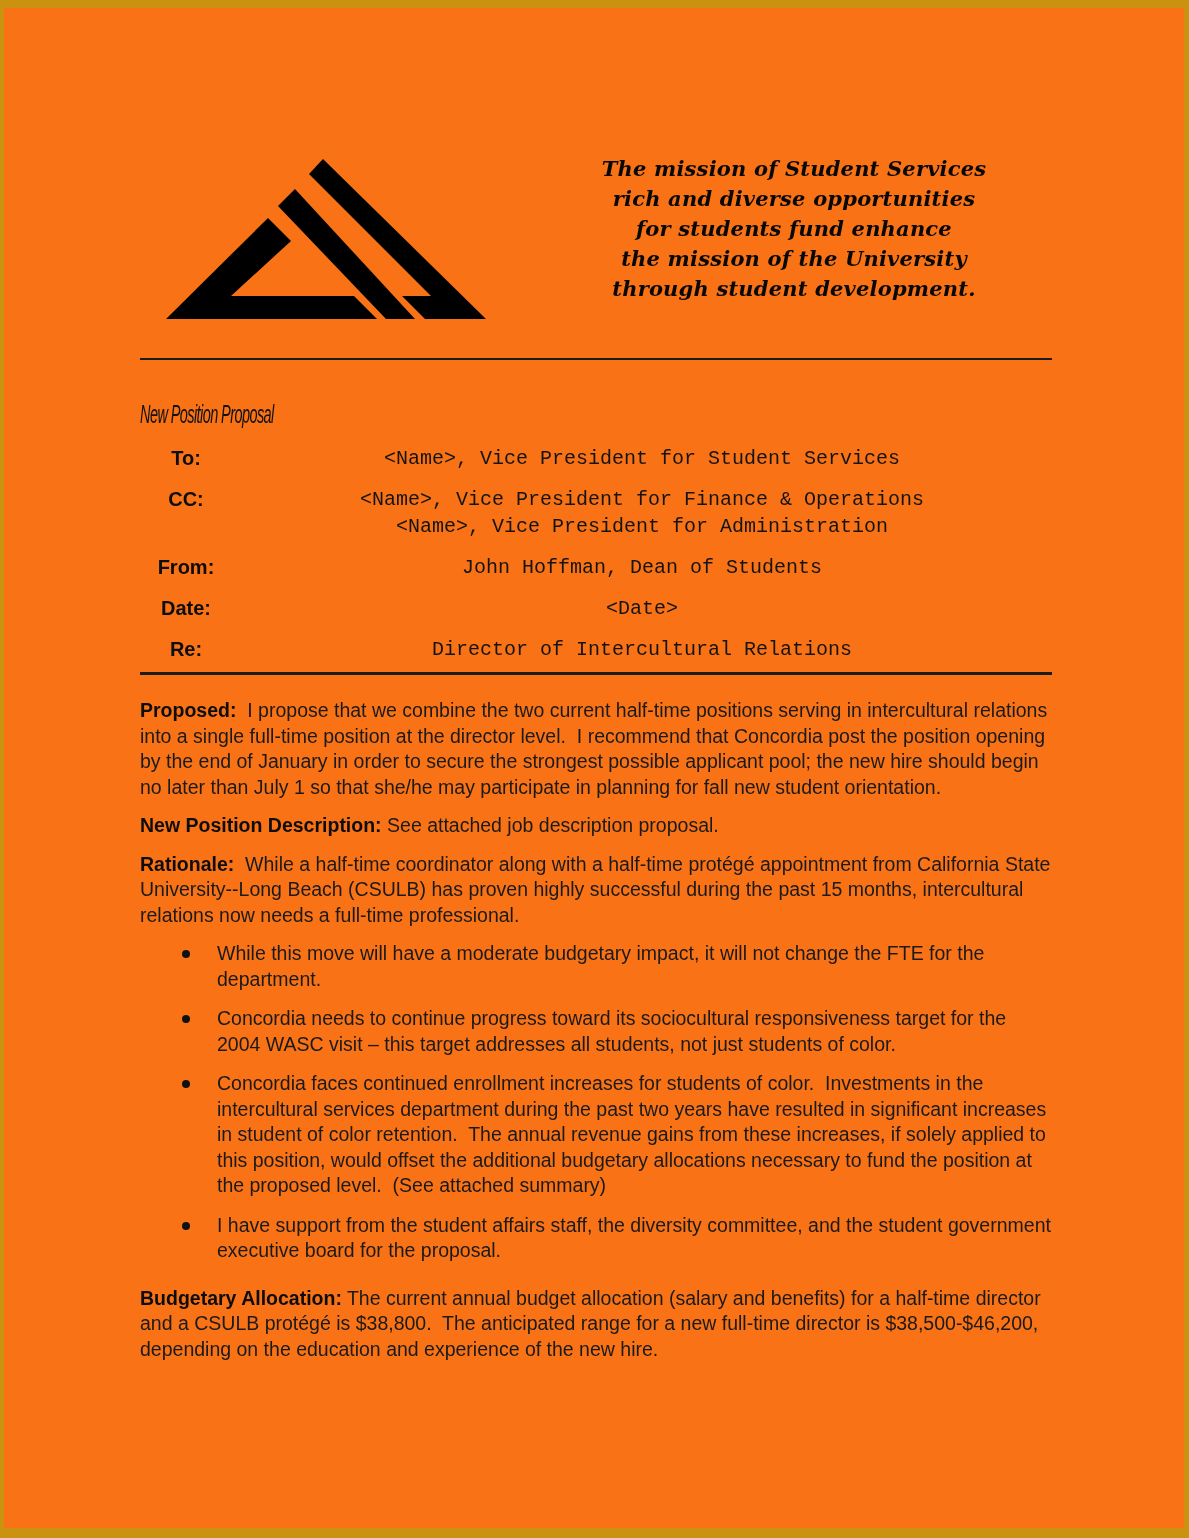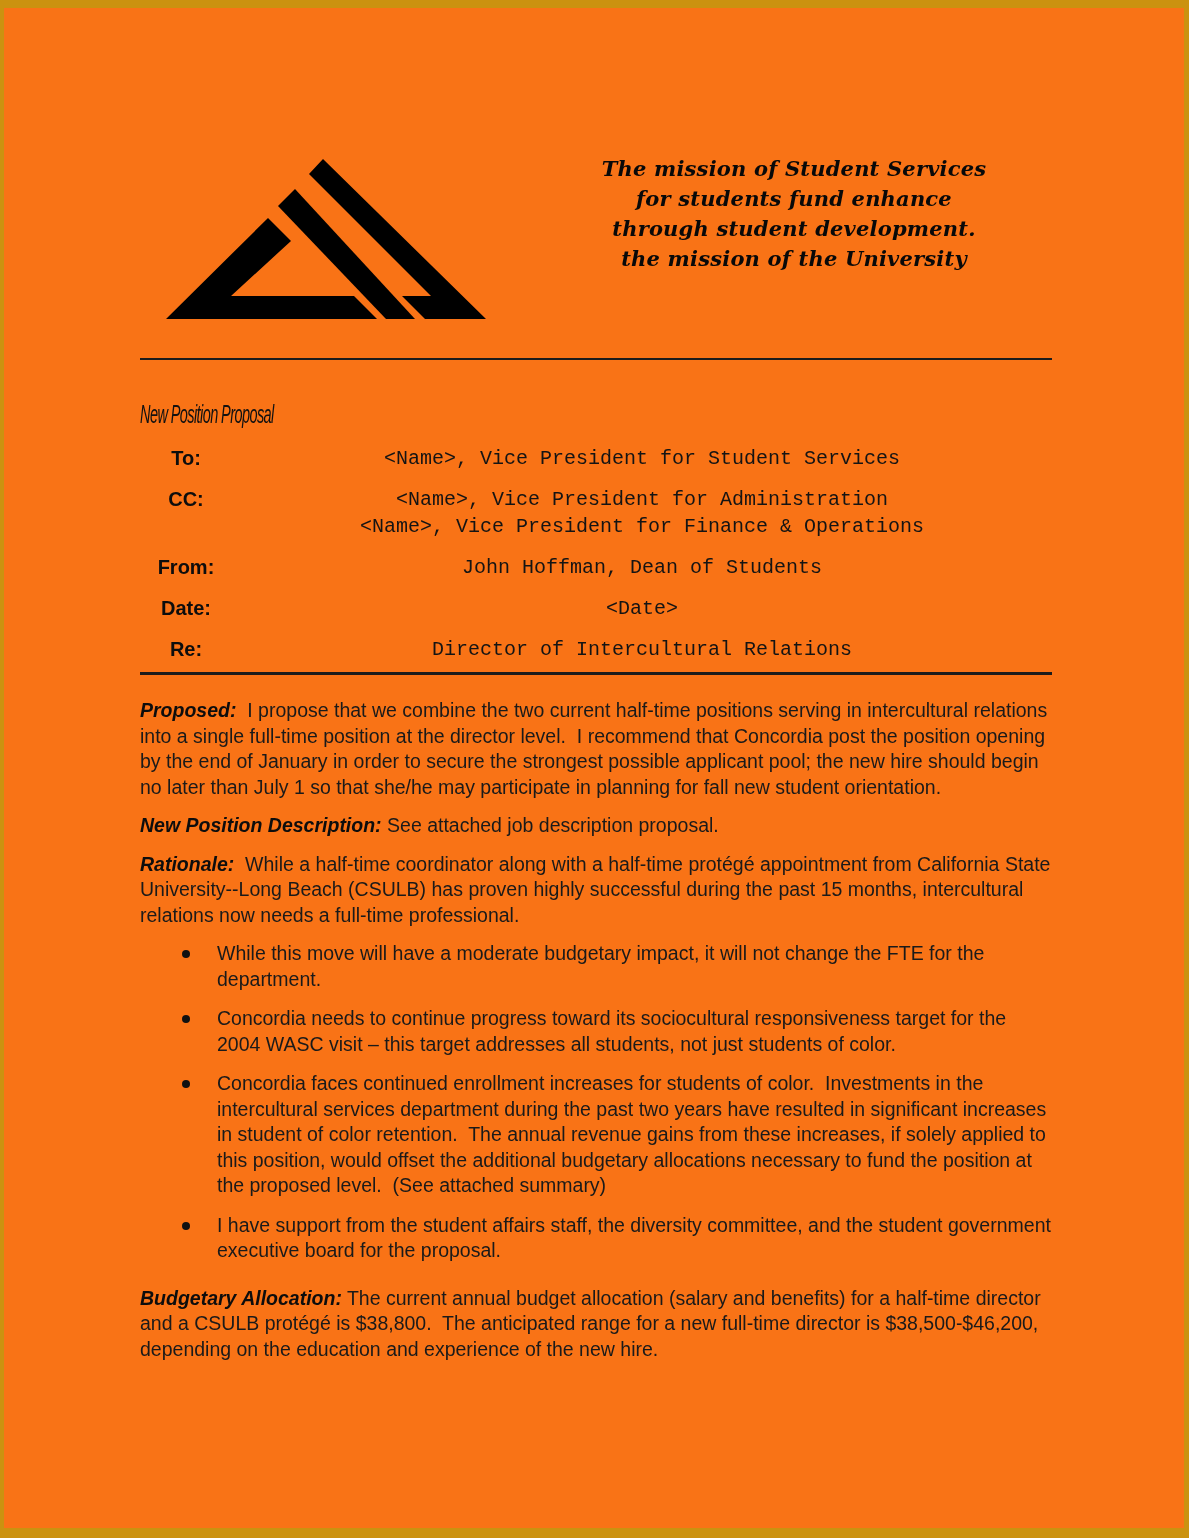--- a/index.html
+++ b/index.html
@@ -40,21 +40,21 @@
     position:absolute;left:136px;top:437px;width:912px;
     display:grid;grid-template-columns:92px 1fr;
     row-gap:14px;column-gap:0;
     font-size:20px;line-height:27px;text-align:center;
   }
   .field-label{font-weight:bold;color:#0d0d0d;}
   .field-value{font-family:Liberation Mono, monospace;color:#141414;}
   
   .body-col{position:absolute;left:136px;top:690px;width:914px;font-size:19.5px;line-height:25.5px;}
   .para{margin:0 0 13px 0;white-space:pre-wrap;}
-  .lead{font-weight:bold;font-style:italic;color:#0d0d0d;}
+  .lead{font-weight:bold;color:#0d0d0d;}
   .bullets{margin:2px 0 0 0;}
   .bullet{position:relative;margin:0 0 14px 0;padding-left:77px;white-space:pre-wrap;}
   .bullet-dot{
     position:absolute;left:42px;top:9px;
     width:8px;height:8px;border-radius:50%;
     background:#111;
   }
   .closing{margin-top:22px;}
 </style>
 </head>
@@ -67,39 +67,40 @@
       <g fill="#000000">
         <polygon points="105,62 3,163 214,163 191,140 68,140 128,85"></polygon>
         <polygon points="132,33 115,50 223,163 252,163"></polygon>
         <polygon points="160,3 323,163 262,163 239,140 268,140 146,18"></polygon>
       </g>
     </svg>
   </div>
 
   <div class="mission">
     <div>The mission of Student Services</div>
+    <div>rich and diverse opportunities</div>
     <div>for students fund enhance</div>
+    <div>the mission of the University</div>
     <div>through student development.</div>
-    <div>the mission of the University</div>
   </div>
 
   <div class="rule rule1"></div>
 
   <div class="memo-title">
     <span class="squeeze">New Position Proposal</span>
   </div>
 
   <div class="fields">
     <div class="field-label">To:</div>
     <div class="field-value">&lt;Name&gt;, Vice President for Student Services</div>
 
     <div class="field-label">CC:</div>
     <div class="field-value">
+      <div>&lt;Name&gt;, Vice President for Finance &amp; Operations</div>
       <div>&lt;Name&gt;, Vice President for Administration</div>
-      <div>&lt;Name&gt;, Vice President for Finance &amp; Operations</div>
     </div>
 
     <div class="field-label">From:</div>
     <div class="field-value">John Hoffman, Dean of Students</div>
 
     <div class="field-label">Date:</div>
     <div class="field-value">&lt;Date&gt;</div>
 
     <div class="field-label">Re:</div>
     <div class="field-value">Director of Intercultural Relations</div>

